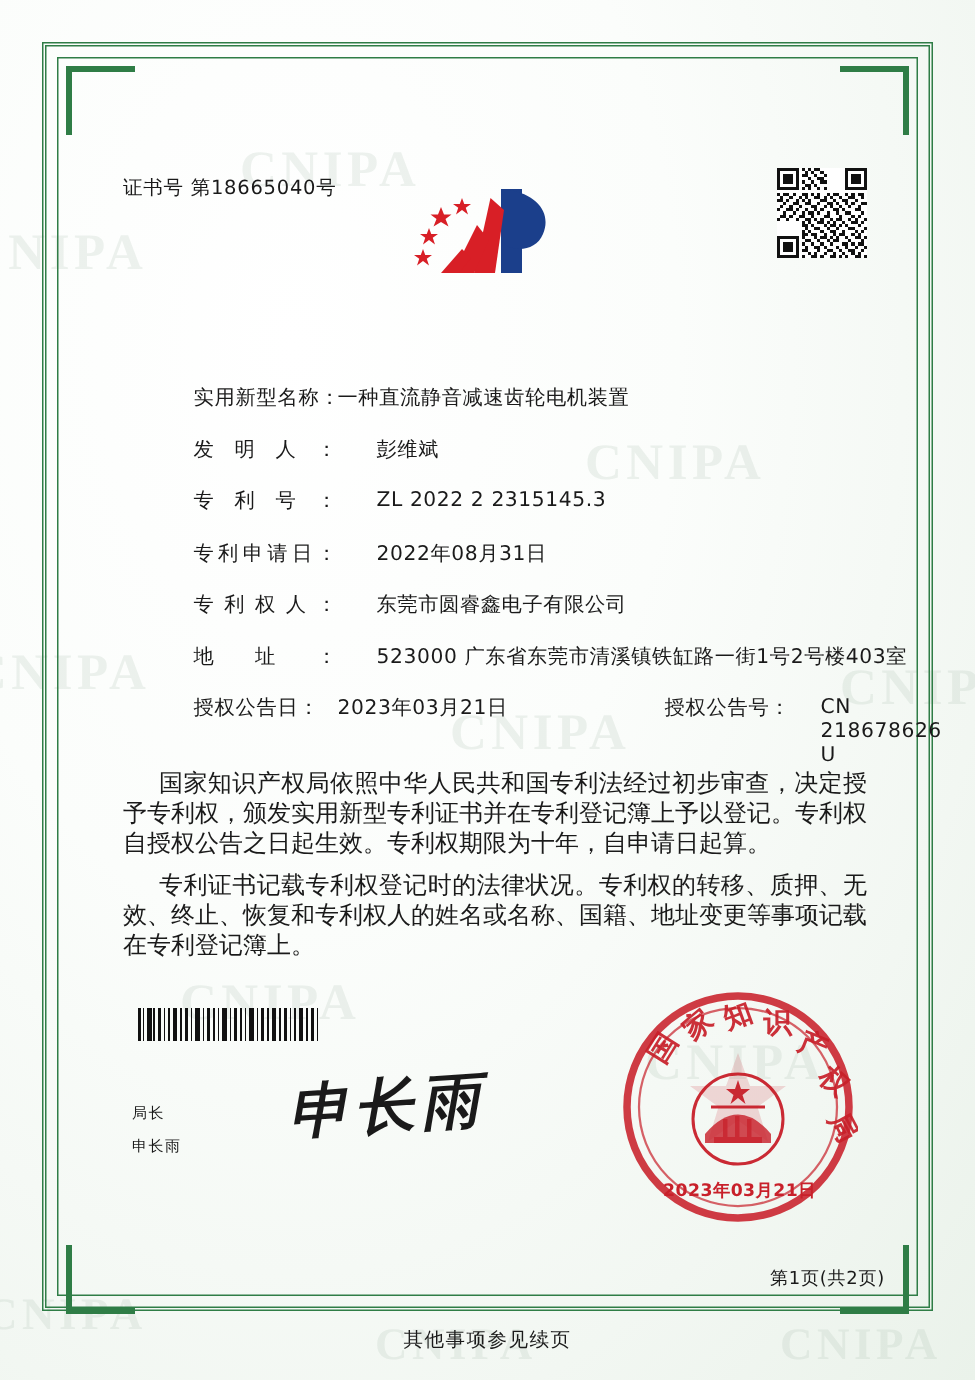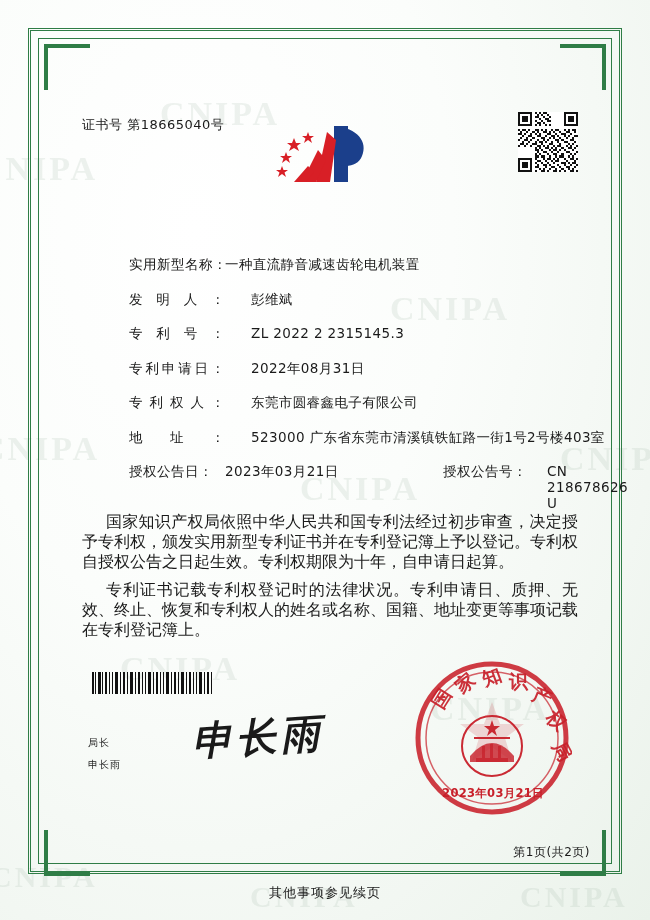--- a/index.html
+++ b/index.html
@@ -527,21 +527,21 @@
       <div class="field-row double">
         <div class="field-label">授权公告日：</div>
         <div class="field-value">2023年03月21日</div>
         <div class="field-label2">授权公告号：</div>
         <div class="field-value2">CN 218678626 U</div>
       </div>
 
     </div>
 
     <div class="para para1">国家知识产权局依照中华人民共和国专利法经过初步审查，决定授予专利权，颁发实用新型专利证书并在专利登记簿上予以登记。专利权自授权公告之日起生效。专利权期限为十年，自申请日起算。</div>
-    <div class="para para2">专利证书记载专利权登记时的法律状况。专利申请日、质押、无效、终止、恢复和专利权人的姓名或名称、国籍、地址变更等事项记载在专利登记簿上。</div>
+    <div class="para para2">专利证书记载专利权登记时的法律状况。专利权的转移、质押、无效、终止、恢复和专利权人的姓名或名称、国籍、地址变更等事项记载在专利登记簿上。</div>
 
     <div class="barcode">
       <svg viewBox="0 0 122 22" width="122" height="22" shape-rendering="crispEdges">
         <rect width="122" height="22" fill="#ffffff" opacity="0"></rect>
         <g fill="#111">
           <rect x="0" y="0" width="2" height="22"></rect>
             <rect x="3" y="0" width="1" height="22"></rect>
           <rect x="6" y="0" width="3" height="22"></rect>
             <rect x="10" y="0" width="1" height="22"></rect>
           <rect x="13" y="0" width="2" height="22"></rect>

